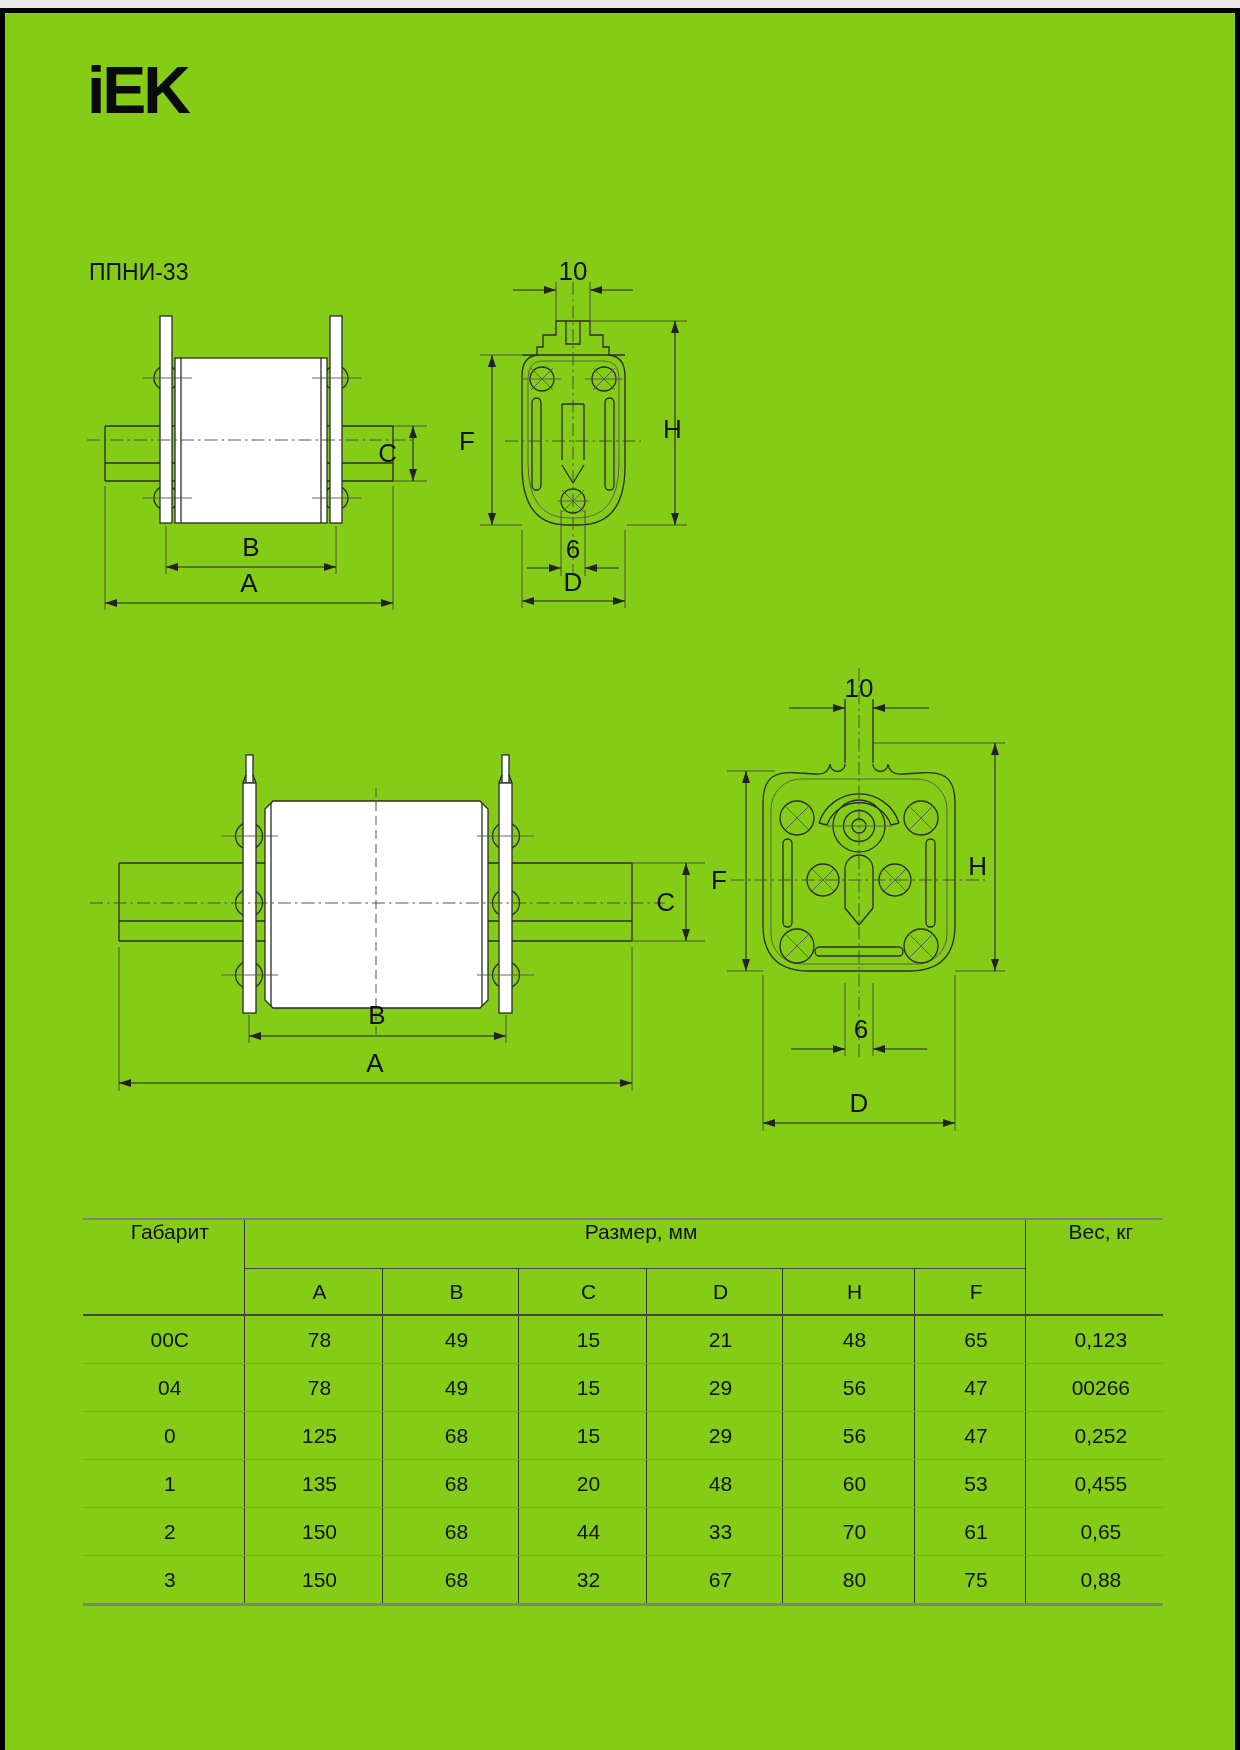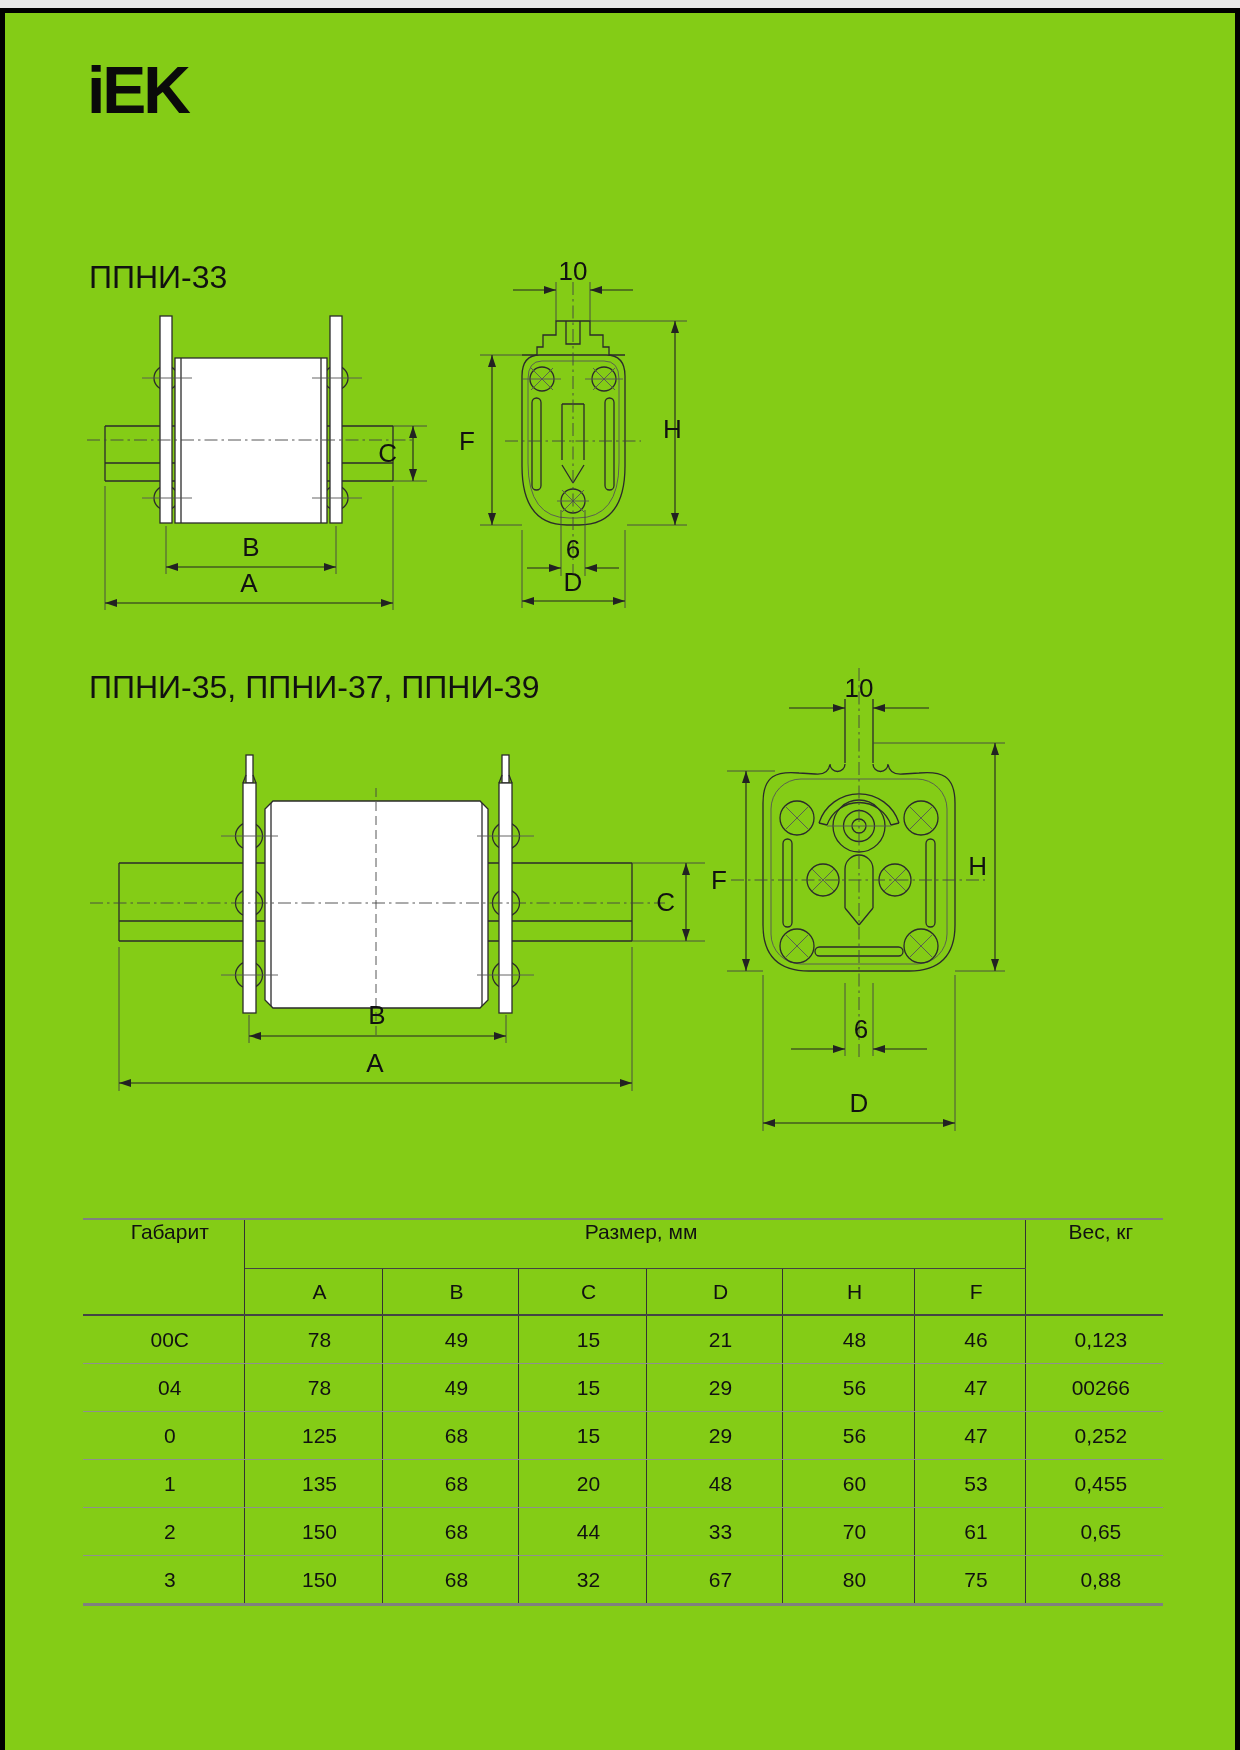--- a/index.html
+++ b/index.html
@@ -1,20 +1,20 @@
 <!DOCTYPE html>
 <html><head>
 <meta charset="utf-8">
 <style>
   html,body{margin:0;padding:0;background:#e8e8e8;}
   .page{position:relative;width:1240px;height:1750px;background:#84cc16;border:5px solid #000;
         box-sizing:border-box;font-family:"Liberation Sans",sans-serif;overflow:hidden;margin:8px auto;}
   .logo{position:absolute;left:82px;top:44px;font-weight:bold;font-size:66px;letter-spacing:-3px;
         color:#0a0a0a;line-height:1;}
-  .sec-label{position:absolute;font-size:32px;color:#111;white-space:nowrap;}
+  .sec-label{position:absolute;font-size:23px;color:#111;white-space:nowrap;}
   .caption{position:absolute;left:84px;top:1086px;font-size:26px;color:#111;white-space:nowrap;}
   .cap2{margin-left:15px;}
   svg.draw{position:absolute;}
   #d1{left:70px;top:225px;}
   #d2{left:70px;top:640px;}
   svg .ln{fill:none;stroke:#2b2b2b;stroke-width:1.3;}
   svg .lnw{fill:#fff;stroke:#2b2b2b;stroke-width:1.3;}
   svg .thin{fill:none;stroke:#555;stroke-width:0.9;}
   svg .cl{fill:none;stroke:#444;stroke-width:0.9;stroke-dasharray:13 4 2.5 4;}
   svg .dsh{fill:none;stroke:#444;stroke-width:0.9;stroke-dasharray:9 5;}
@@ -116,21 +116,20 @@
       <line class="dim" x1="452" y1="330" x2="486" y2="330" marker-end="url(#ar1)"></line>
       <line class="dim" x1="510" y1="330" x2="544" y2="330" marker-start="url(#ar1)"></line>
       <text class="dimtxt" x="498" y="320" text-anchor="middle">6</text>
 
       <path class="ext" d="M447,292 V370 M550,292 V370"></path>
       <line class="dim" x1="447" y1="363" x2="550" y2="363" marker-start="url(#ar1)" marker-end="url(#ar1)"></line>
       <text class="dimtxt" x="498" y="353" text-anchor="middle">D</text>
     </g>
   </svg>
 
-  <div class="sec-label" style="left:84px;top:656px">ППНИ-35, ППНИ-37, ППНИ-39</div>
 
   <svg id="d2" class="draw" width="940" height="480" viewBox="0 0 940 480">
     <defs>
       <marker id="ar2" markerWidth="14" markerHeight="10" refX="12" refY="4" orient="auto-start-reverse" markerUnits="userSpaceOnUse">
         <path d="M0,0 L12,4 L0,8 Z" fill="#222"></path>
       </marker>
     </defs>
 
     <g>
       <circle class="ln" cx="174" cy="183" r="13.5"></circle>
@@ -252,21 +251,21 @@
         </tr>
     </thead>
     <tbody id="tbody">
         <tr>
           <td>00C</td>
           <td>78</td>
           <td>49</td>
           <td>15</td>
           <td>21</td>
           <td>48</td>
-          <td>46</td>
+          <td>65</td>
           <td>0,123</td>
         </tr>
         <tr>
           <td>04</td>
           <td>78</td>
           <td>49</td>
           <td>15</td>
           <td>29</td>
           <td>56</td>
           <td>47</td>

